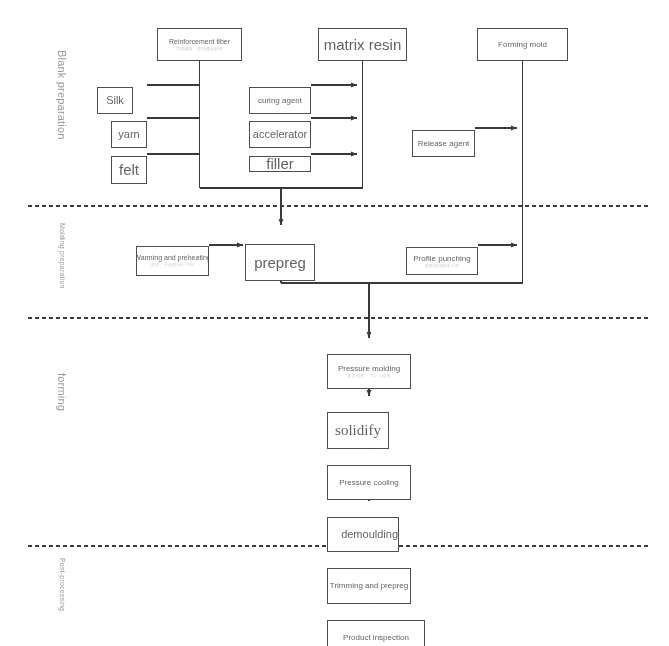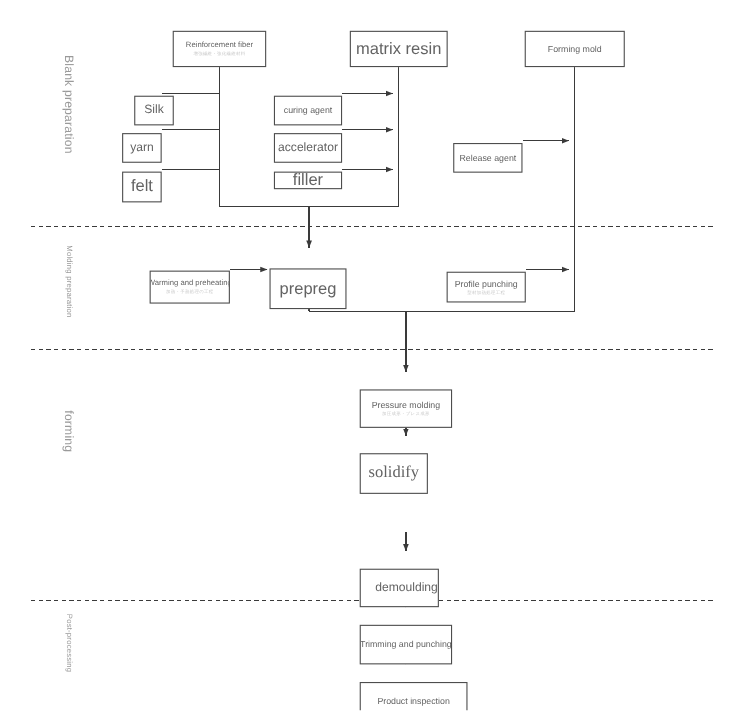--- a/index.html
+++ b/index.html
@@ -140,21 +140,21 @@
   </div>
 
   <div class="node t-lg" style="left:318px; top:12px; width:89px; height:33px;">
     <span class="main">matrix resin</span>
   </div>
 
   <div class="node t-sm" style="left:477px; top:12px; width:91px; height:33px;">
     <span class="main">Forming mold</span>
   </div>
 
-  <div class="node t-md" style="left:122px; top:71px; width:36px; height:27px;">
+  <div class="node t-md" style="left:97px; top:71px; width:36px; height:27px;">
     <span class="main">Silk</span>
   </div>
 
   <div class="node t-md" style="left:111px; top:105px; width:36px; height:27px;">
     <span class="main">yarn</span>
   </div>
 
   <div class="node t-lg" style="left:111px; top:140px; width:36px; height:28px;">
     <span class="main">felt</span>
   </div>
@@ -191,26 +191,29 @@
 
   <div class="node t-sm" style="left:327px; top:338px; width:84px; height:35px;">
     <span class="main">Pressure molding</span>
     <span class="sub">加圧成形・プレス成形</span>
   </div>
 
   <div class="node t-lg" style="left:327px; top:396px; width:62px; height:37px;font-family:Liberation Serif, serif;">
     <span class="main">solidify</span>
   </div>
 
+  <div class="node t-sm" style="left:327px; top:449px; width:84px; height:35px;">
+    <span class="main">Pressure cooling</span>
+  </div>
 
   <div class="node t-md" style="left:327px; top:501px; width:72px; height:35px;align-items:flex-end;">
     <span class="main">demoulding</span>
   </div>
 
   <div class="node t-sm" style="left:327px; top:552px; width:84px; height:36px;">
-    <span class="main">Trimming and punching</span>
+    <span class="main">Trimming and prepreg</span>
   </div>
 
   <div class="node t-sm" style="left:327px; top:604px; width:98px; height:36px;">
     <span class="main">Product inspection</span>
   </div>
 
 </div>
 
 </body></html>

